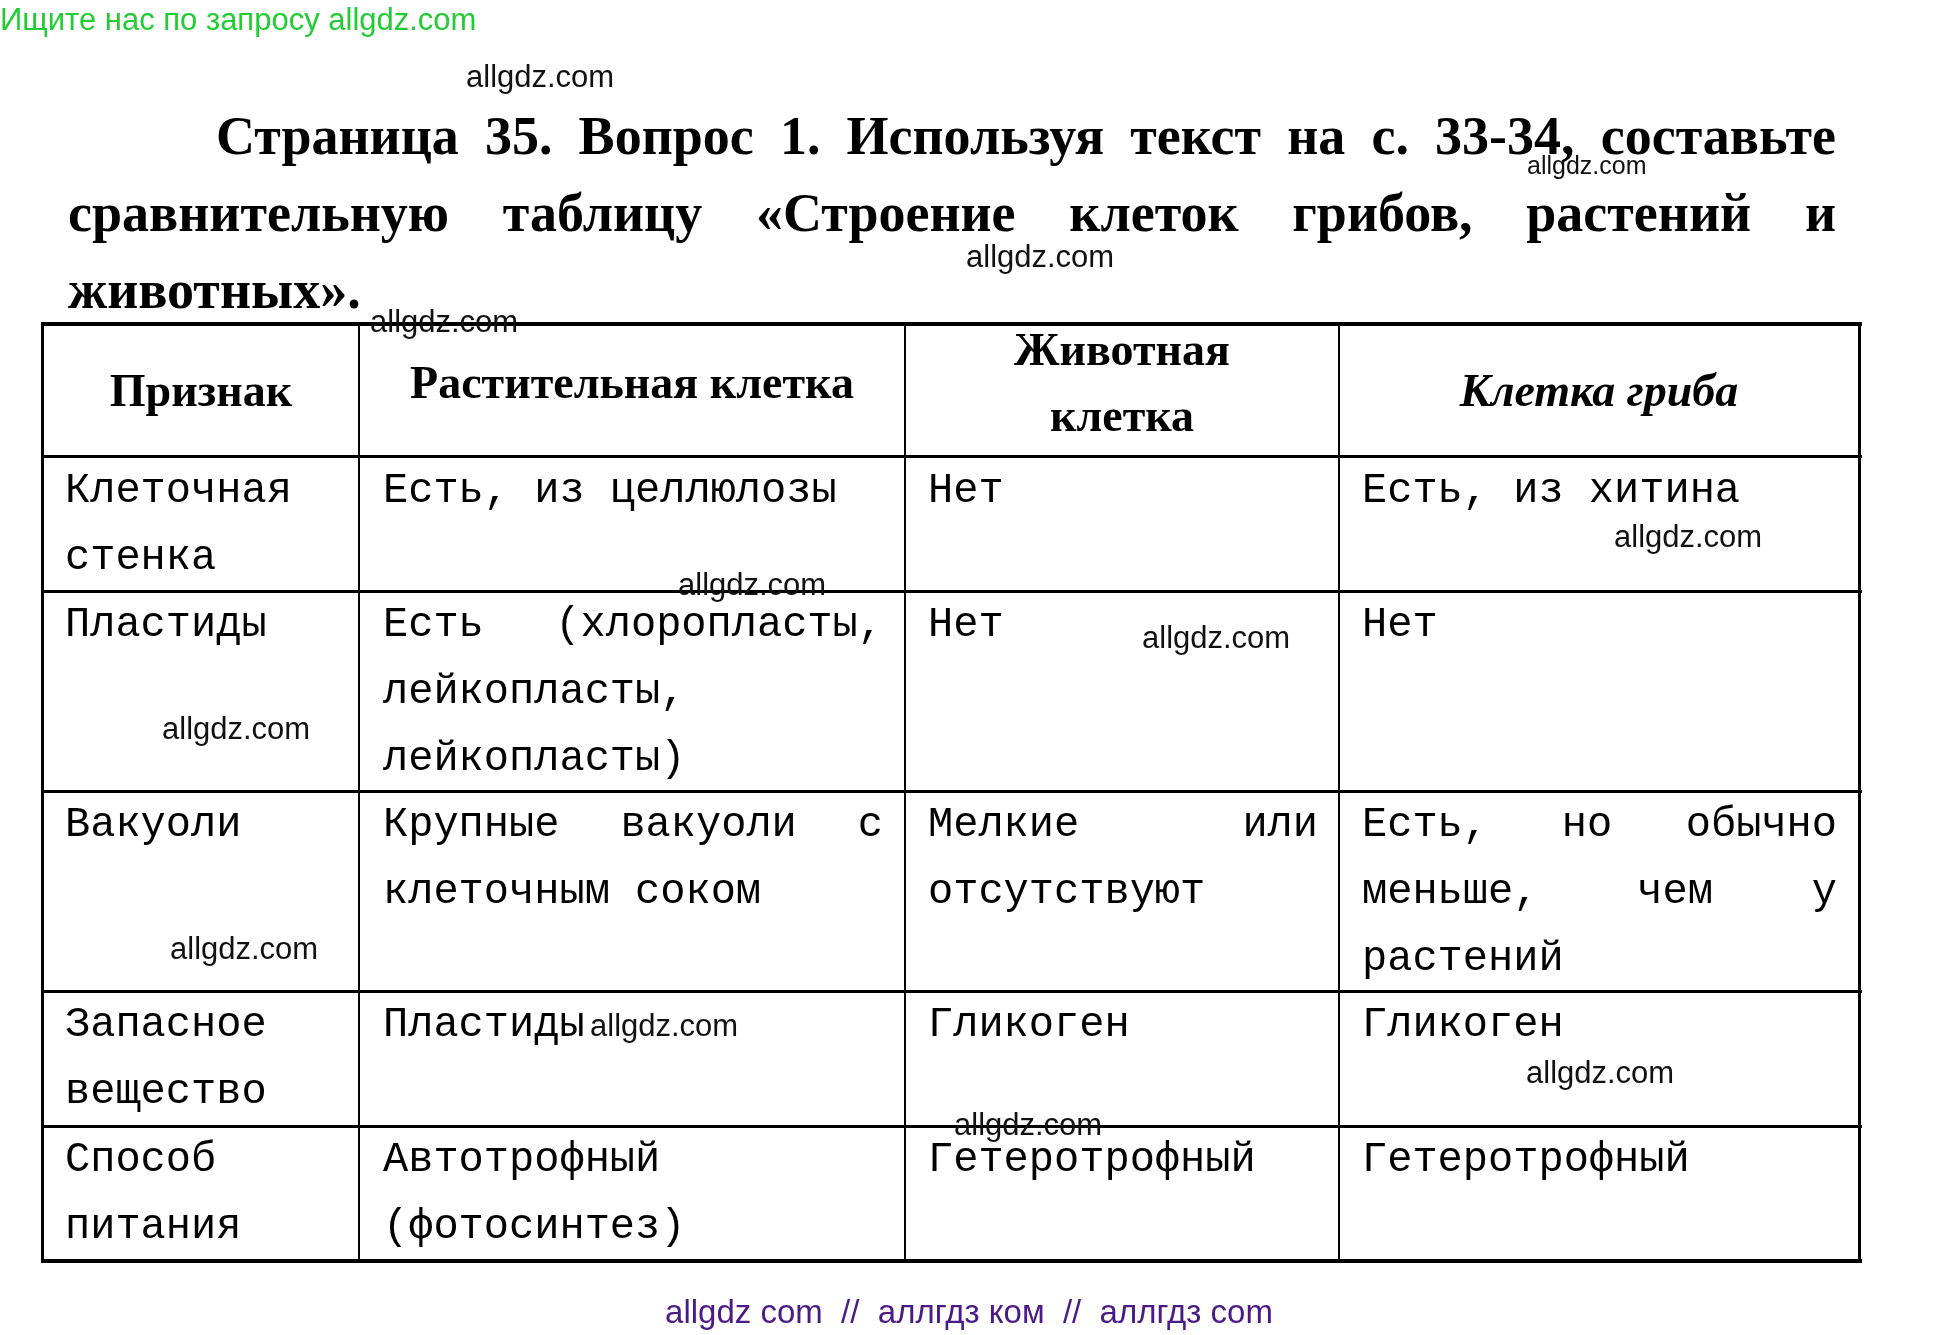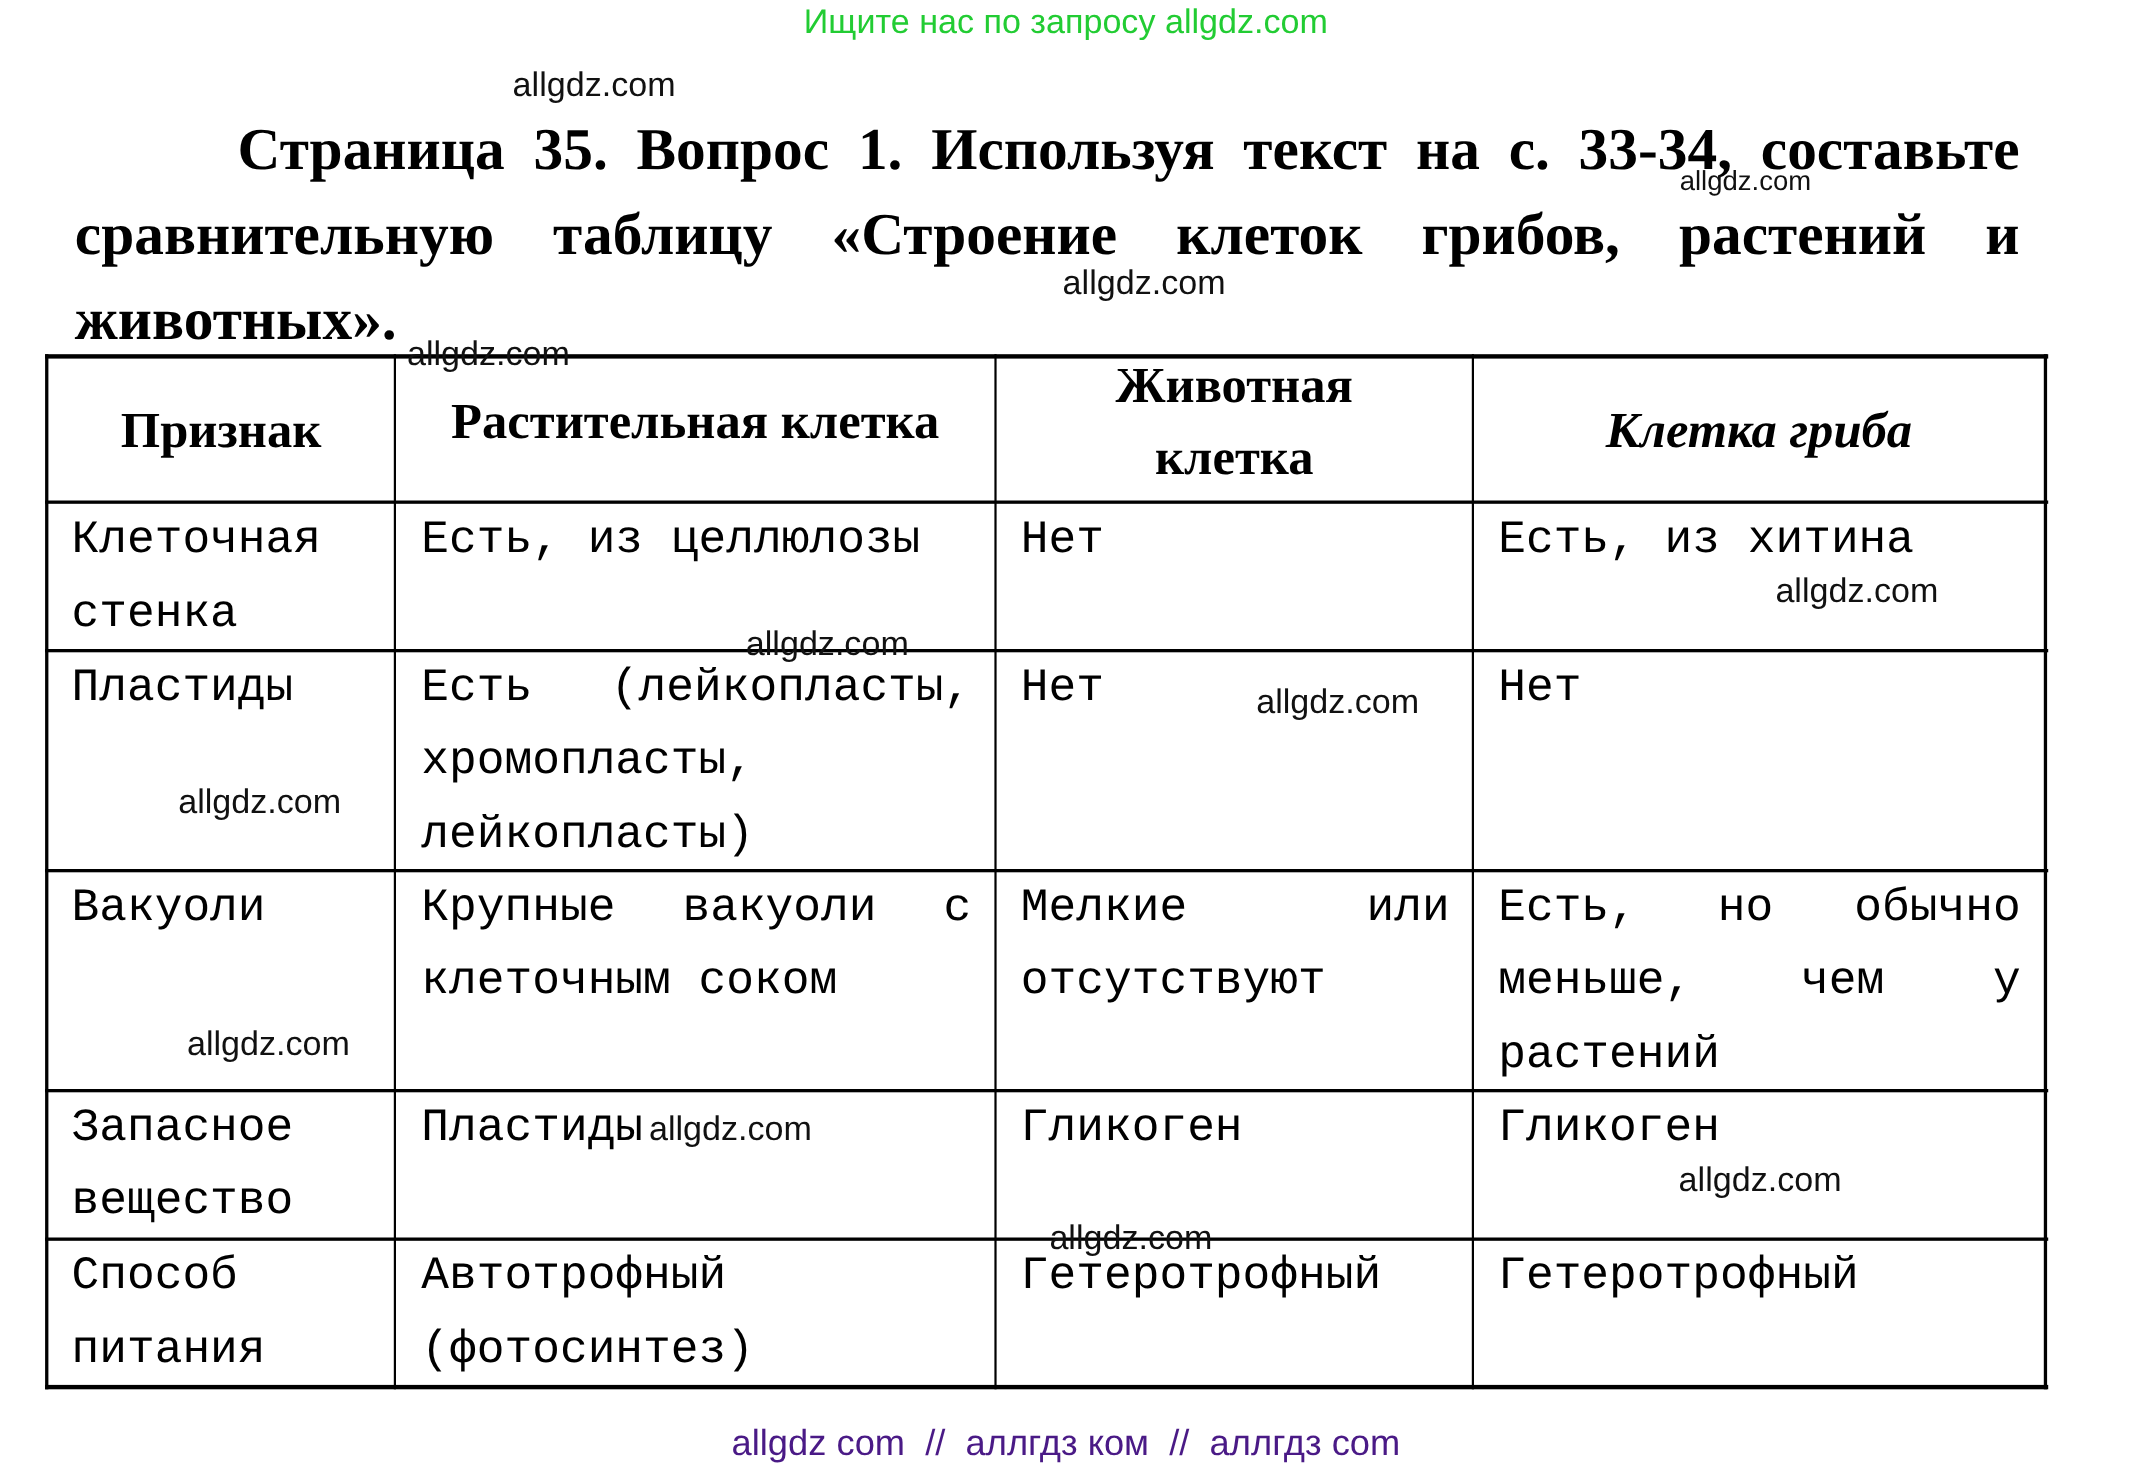--- a/index.html
+++ b/index.html
@@ -1,18 +1,18 @@
 <!DOCTYPE html>
 <html><head>
 <meta charset="utf-8">
 <style>
   html, body { margin:0; padding:0; background:#ffffff; }
   body { width:1938px; height:1335px; position:relative; overflow:hidden; }
   .banner {
-    position:absolute; left:0; width:1938px; top:2px; text-align:center;
+    position:absolute; left:0; width:1938px; top:2px; text-align:left;
     font-family:"Liberation Sans", sans-serif; font-size:31px; line-height:36px;
   }
   .footer {
     position:absolute; left:0; width:1938px; top:1293px; text-align:center;
     font-family:"Liberation Sans", sans-serif; font-size:33px; line-height:38px;
     white-space:pre;
   }
   .title {
     position:absolute; left:68px; width:1768px; top:98px;
     font-family:"Liberation Serif", serif; font-weight:bold; font-size:54px;
@@ -62,21 +62,21 @@
   <div class="hcell" style="left:360px; top:326px; width:544px; height:113px;">Растительная клетка</div>
   <div class="hcell" style="left:906px; top:318px; width:432px; height:129px; padding:0 90px;">Животная клетка</div>
   <div class="hcell" style="left:1340px; top:326px; width:518px; height:129px;font-style:italic;">Клетка гриба</div>
 
   <div class="cell" style="left:65px; top:458px; width:150px;">Клеточная стенка</div>
   <div class="cell" style="left:383px; top:458px; width:500px;">Есть, из целлюлозы</div>
   <div class="cell" style="left:928px; top:458px; width:390px;">Нет</div>
   <div class="cell" style="left:1362px; top:458px; width:475px;">Есть, из хитина</div>
 
   <div class="cell" style="left:65px; top:592px; width:270px;">Пластиды</div>
-  <div class="cell" style="left:383px; top:592px; width:500px;">Есть (лейкопласты, хромопласты, лейкопласты)</div>
+  <div class="cell" style="left:383px; top:592px; width:500px;">Есть (хлоропласты, лейкопласты, лейкопласты)</div>
   <div class="cell" style="left:928px; top:592px; width:390px;">Нет</div>
   <div class="cell" style="left:1362px; top:592px; width:475px;">Нет</div>
 
   <div class="cell" style="left:65px; top:792px; width:270px;">Вакуоли</div>
   <div class="cell" style="left:383px; top:792px; width:500px;">Крупные вакуоли с клеточным соком</div>
   <div class="cell" style="left:928px; top:792px; width:390px;">Мелкие или отсутствуют</div>
   <div class="cell" style="left:1362px; top:792px; width:475px;">Есть, но обычно меньше, чем у растений</div>
 
   <div class="cell" style="left:65px; top:992px; width:200px;">Запасное вещество</div>
   <div class="cell" style="left:383px; top:992px; width:500px;">Пластиды</div>

